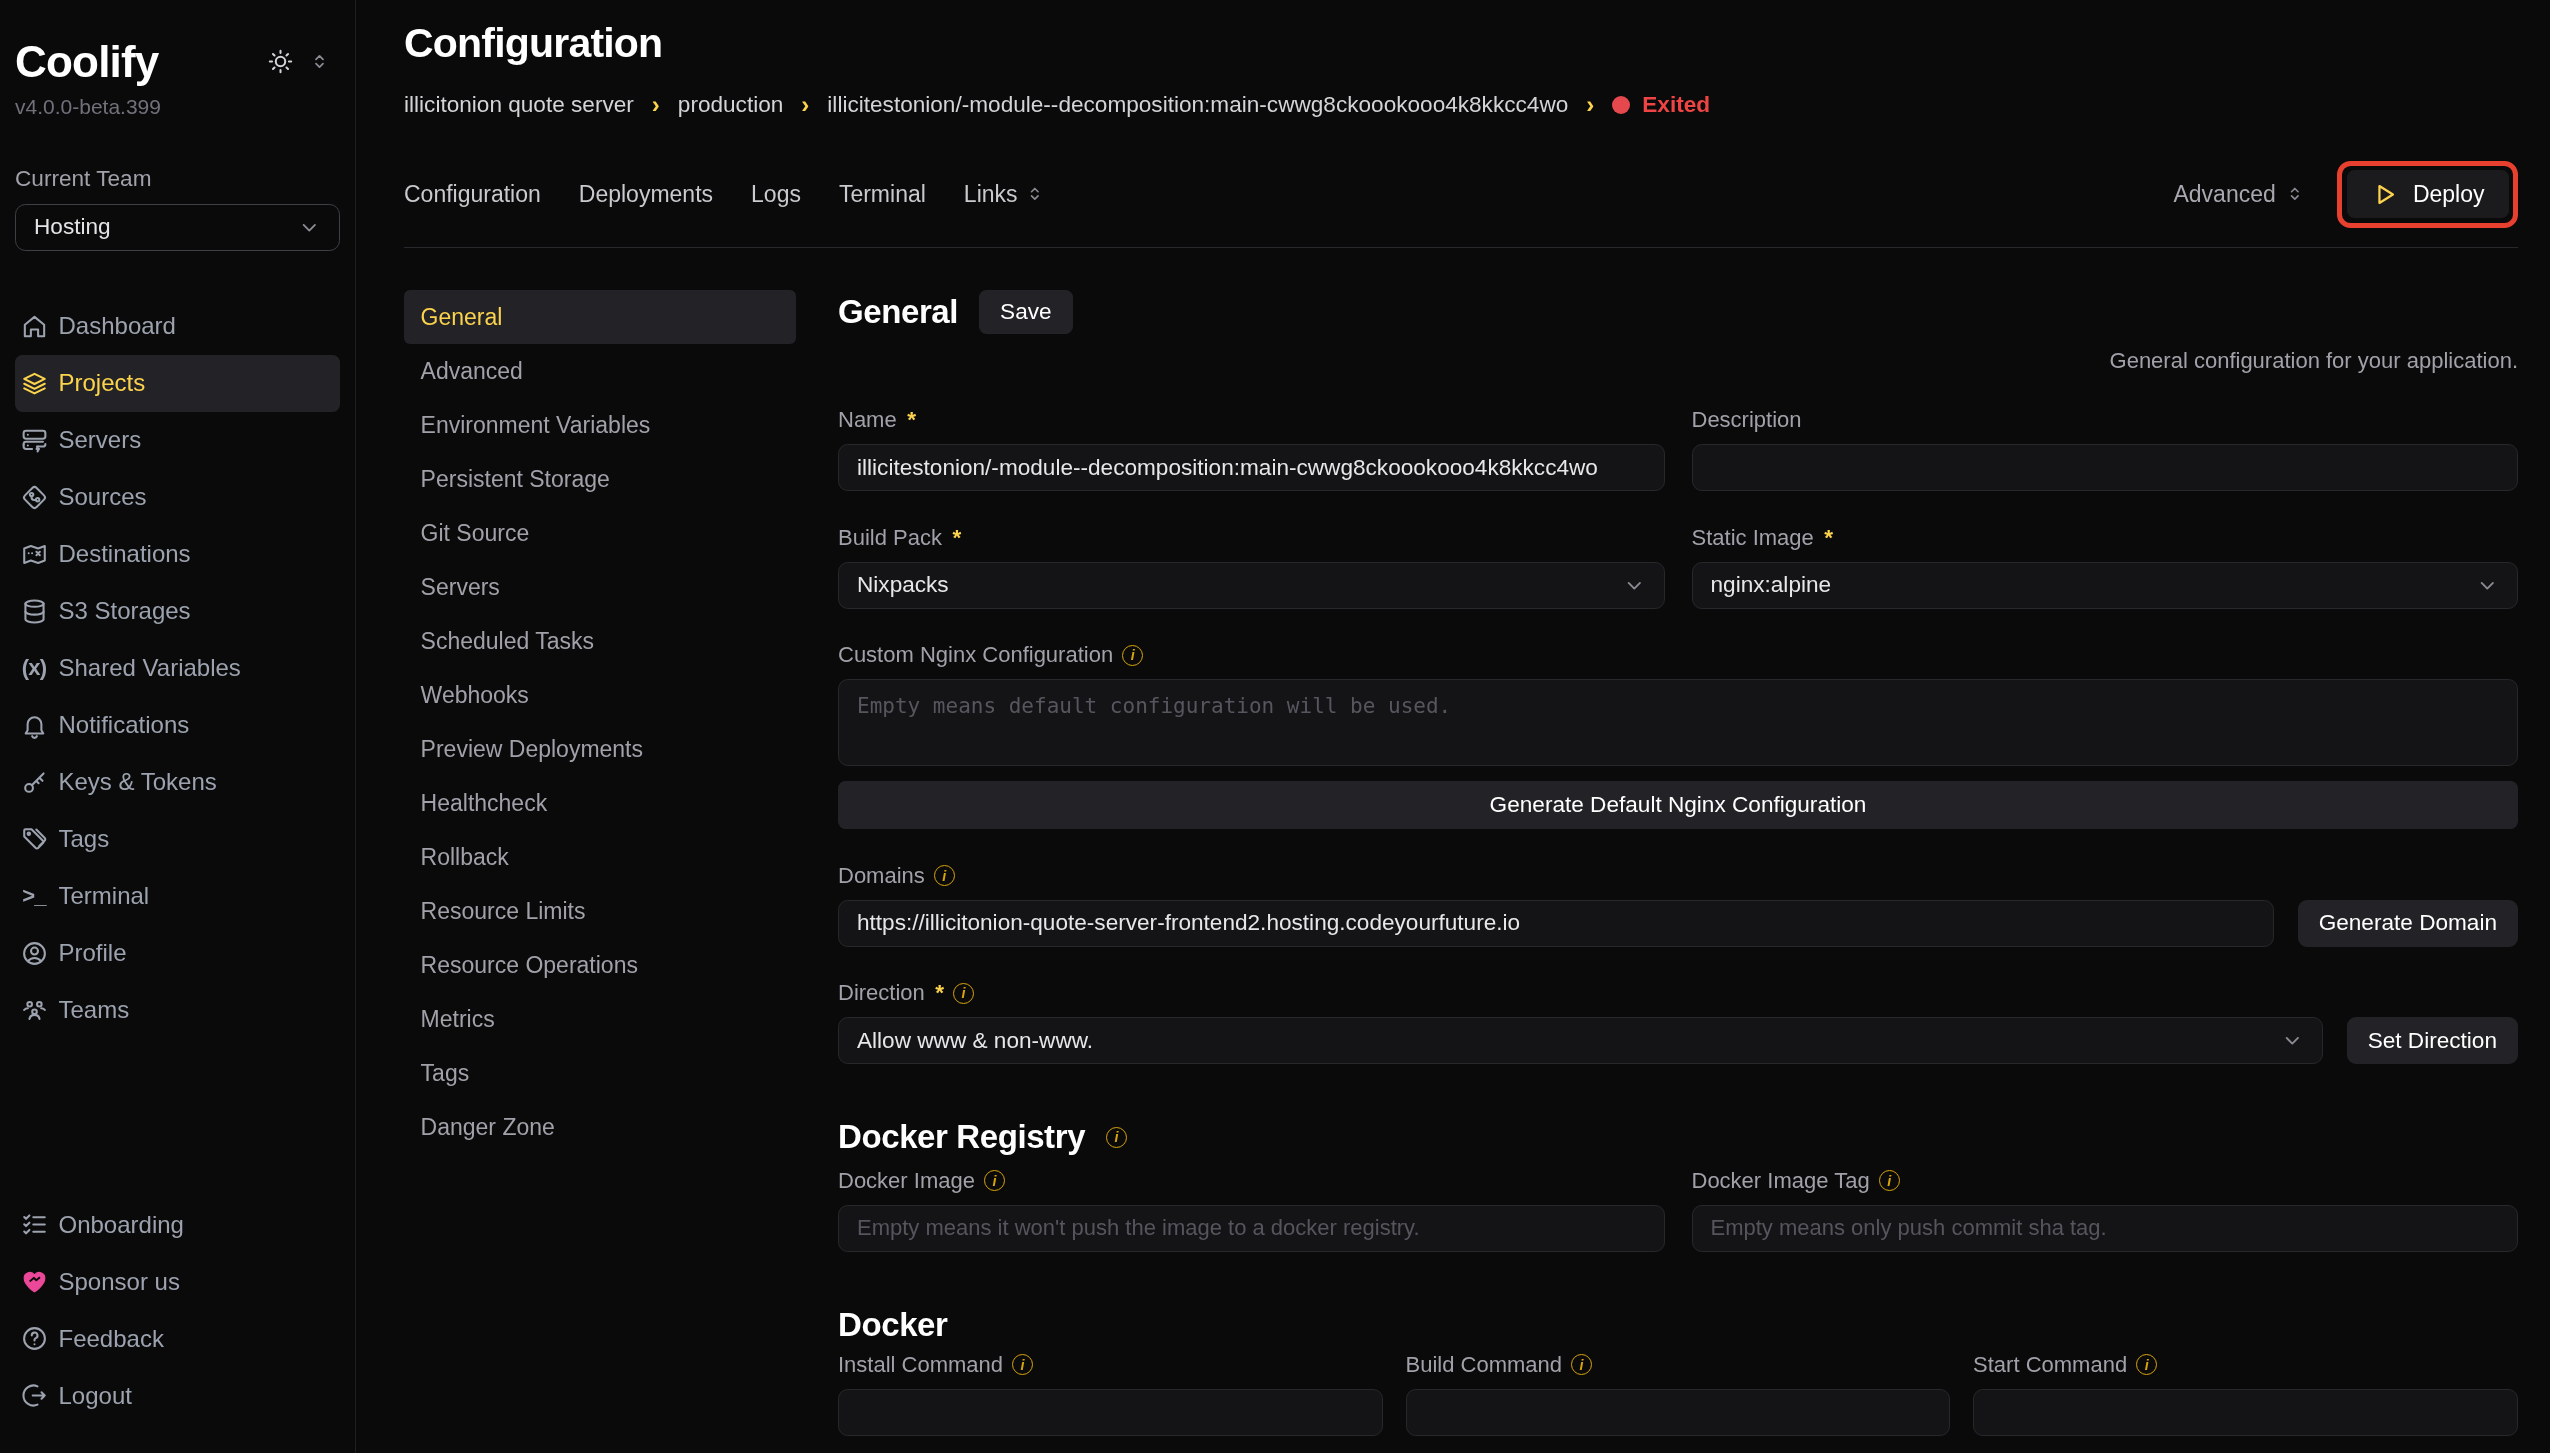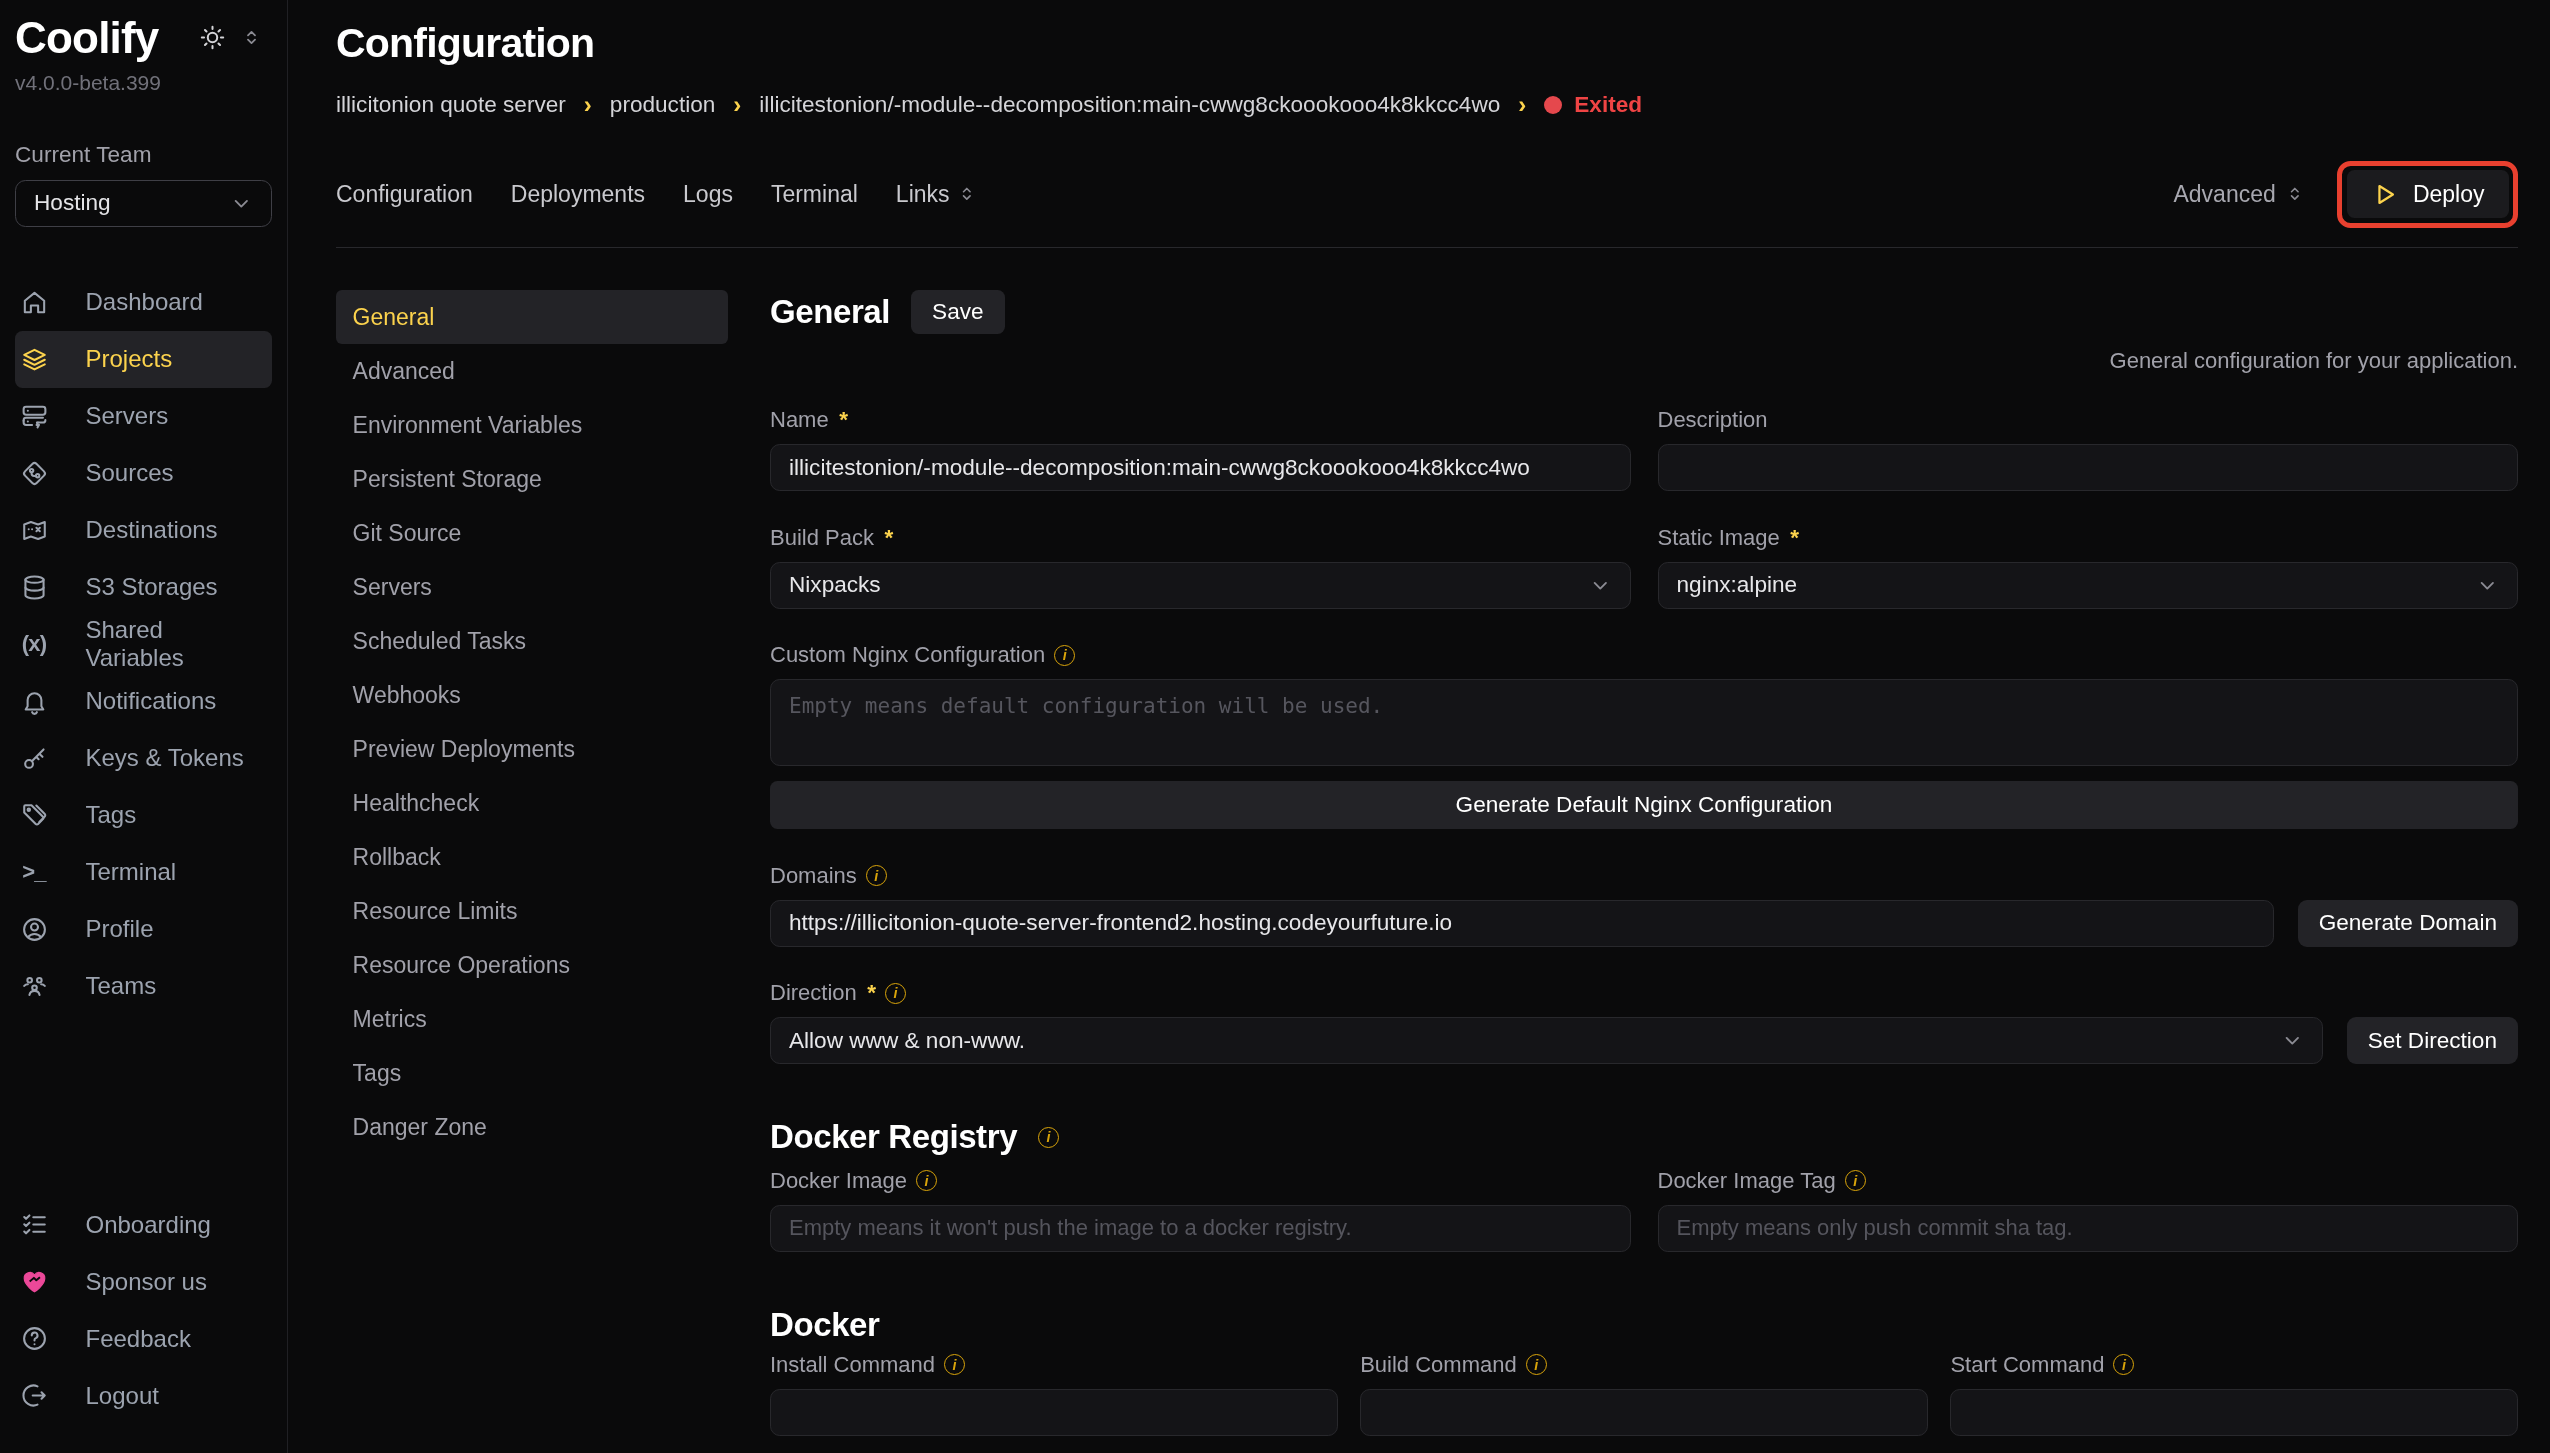--- a/index.html
+++ b/index.html
@@ -6,38 +6,38 @@
   html,body { width:2550px; height:1454px; overflow:hidden; }
   body {
     background:#0a0a0b; color:#d4d4d8;
     font-family:"Liberation Sans", sans-serif;
     display:flex;
   }
   svg { display:block; }
 
   
   .sidebar {
-    width:288px; flex:none; height:100%;
+    width:356px; flex:none; height:100%;
     border-right:1.5px solid #202024;
     display:flex; flex-direction:column;
-    padding:13px 15px 30px 15px;
+    padding:37px 15px 30px 15px;
   }
   .logo-row { display:flex; align-items:flex-start; justify-content:space-between; padding-right:10.5px; }
   .logo { font-size:44px; font-weight:800; color:#fff; letter-spacing:-0.8px; }
   .theme-controls { display:flex; align-items:center; gap:15px; margin-top:10.5px; }
   .version { margin-top:7.5px; font-size:21px; color:#71717a; }
   .team-label { margin-top:47px; font-size:22.6px; color:#a1a1aa; }
   .team-select {
     margin-top:12px; height:47px; border:1.5px solid #3f3f46; border-radius:10.5px;
     display:flex; align-items:center; justify-content:space-between;
     padding:0 18px; color:#e4e4e7; font-size:22.6px; cursor:pointer;
   }
   .nav { margin-top:47px; display:flex; flex-direction:column; }
   .nav-item {
-    height:57px; display:flex; align-items:center; gap:37px;
+    height:57px; display:flex; align-items:center; gap:10px;
     padding:0 12px 0 4.5px; border-radius:7.5px; color:#9ca3af;
     font-size:24px; cursor:pointer;
   }
   .nav-item .icn { width:29px; flex:none; display:flex; justify-content:center; }
   .nav-item.active { background:#232327; color:#fcd34d; }
   .icon-text { font-size:22px; font-weight:700; letter-spacing:-0.8px; }
   .nav-footer { margin-top:auto; display:flex; flex-direction:column; }
   .pink { color:#ec4899; }
 
   

